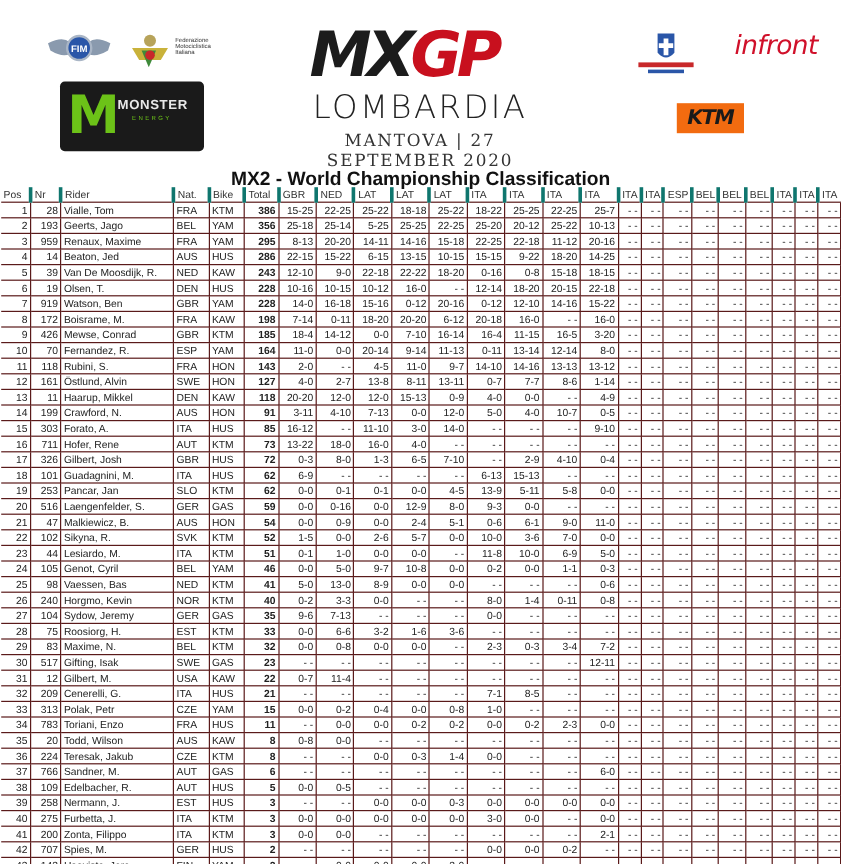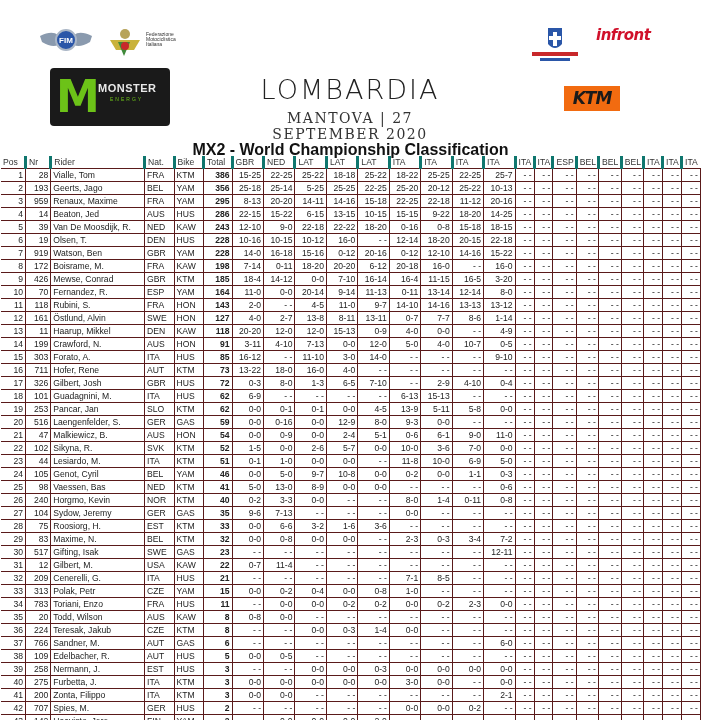--- a/index.html
+++ b/index.html
@@ -11,21 +11,21 @@
   .logo-monster { position: absolute; left: 50px; top: 68px; width: 120px; height: 58px; background: #1a1a1a; border-radius: 4px; }
   .monster-m { position: absolute; left: 6px; top: 4px; font-size: 44px; line-height: 50px; color: #6cc218; font-weight: bold; font-family: "DejaVu Sans", sans-serif; }
   .monster-word { position: absolute; left: 48px; top: 14px; font-size: 11px; color: #e8e8e8; font-weight: bold; letter-spacing: 0.5px; }
   .monster-energy { position: absolute; left: 60px; top: 28px; font-size: 5px; color: #6cc218; letter-spacing: 2px; }
   .logo-mxgp { position: absolute; left: 258px; top: 22px; width: 180px; height: 46px; }
   .mx-text { position: absolute; left: 0; top: -6px; font-size: 52px; font-weight: bold; font-style: italic; color: #1c1c1c; letter-spacing: -4px; font-family: "DejaVu Sans", sans-serif; }
   .gp-text { position: absolute; left: 84px; top: -6px; font-size: 52px; font-weight: bold; font-style: italic; color: #c8101e; letter-spacing: -4px; font-family: "DejaVu Sans", sans-serif; }
   .lombardia { position: absolute; left: 252px; top: 74px; width: 196px; text-align: center; font-size: 27px; letter-spacing: 2px; color: #222; font-family: "DejaVu Sans", sans-serif; font-weight: 300; }
   .event-date { position: absolute; left: 252px; top: 110px; width: 196px; text-align: center; font-size: 14px; letter-spacing: 1.5px; color: #333; font-family: "DejaVu Serif", serif; }
   .logo-mcm { position: absolute; left: 530px; top: 24px; width: 50px; height: 40px; }
-  .logo-infront { position: absolute; left: 596px; top: 26px; font-size: 15px; font-weight: bold; color: #d0102a; font-style: italic; font-family: "DejaVu Sans", sans-serif; letter-spacing: -0.5px; }
+  .logo-infront { position: absolute; left: 612px; top: 26px; font-size: 22px; font-weight: normal; color: #d0102a; font-style: italic; font-family: "DejaVu Sans", sans-serif; letter-spacing: -0.5px; }
   .logo-ktm { position: absolute; left: 564px; top: 86px; width: 56px; height: 25px; background: #f26b10; }
   .ktm-text { position: absolute; left: 0; top: 2px; width: 56px; text-align: center; font-size: 17px; font-weight: bold; font-style: italic; color: #1a1a1a; font-family: "DejaVu Sans", sans-serif; letter-spacing: -1px; }
   .title { position: absolute; left: 0; top: 141px; width: 701px; text-align: center; font-size: 16px; font-weight: bold; color: #111; }
   .title span { position: relative; left: 0px; }
   table.results { position: absolute; left: 1px; top: 156px; border-collapse: collapse; font-size: 8.6px; color: #222; table-layout: fixed; }
   table.results th { font-weight: normal; text-align: left; padding: 0 1px 0 2px; height: 12px; line-height: 11px; border-left: 3px solid #0f766e; white-space: nowrap; color: #333; }
   table.results th:first-child { border-left: none; }
   table.results td { height: 12px; line-height: 11px; padding: 0 2px 0 1px; border-right: 1px solid #5a1a1a; border-bottom: 1px solid #5a1a1a; border-top: 1px solid #5a1a1a; white-space: nowrap; overflow: hidden; }
   table.results td.r { text-align: right; }
   table.results td.l { text-align: left; padding-left: 2px; }
@@ -50,20 +50,24 @@
       <circle cx="17" cy="20" r="4" fill="#c8282a"></circle>
     </svg>
     <div class="fmi-text">Federazione
 Motociclistica
 Italiana</div>
   </div>
   <div class="logo-monster">
     <div class="monster-m">M</div>
     <div class="monster-word">MONSTER</div>
     <div class="monster-energy">ENERGY</div>
+  </div>
+  <div class="logo-mxgp">
+    <span class="mx-text">MX</span>
+    <span class="gp-text">GP</span>
   </div>
   <div class="lombardia">LOMBARDIA</div>
   <div class="event-date">MANTOVA | 27 SEPTEMBER 2020</div>
   <svg class="logo-mcm" viewBox="0 0 50 40">
     <path d="M18 4 L32 4 L32 20 Q25 28 18 20 Z" fill="#2a56a8"></path>
     <path d="M23 8 L27 8 L27 12 L31 12 L31 16 L27 16 L27 22 L23 22 L23 16 L19 16 L19 12 L23 12 Z" fill="#ffffff"></path>
     <rect x="2" y="28" width="46" height="4" fill="#c8282a"></rect>
     <rect x="10" y="34" width="30" height="3" fill="#2a56a8"></rect>
   </svg>
   <div class="logo-infront">infront</div>

